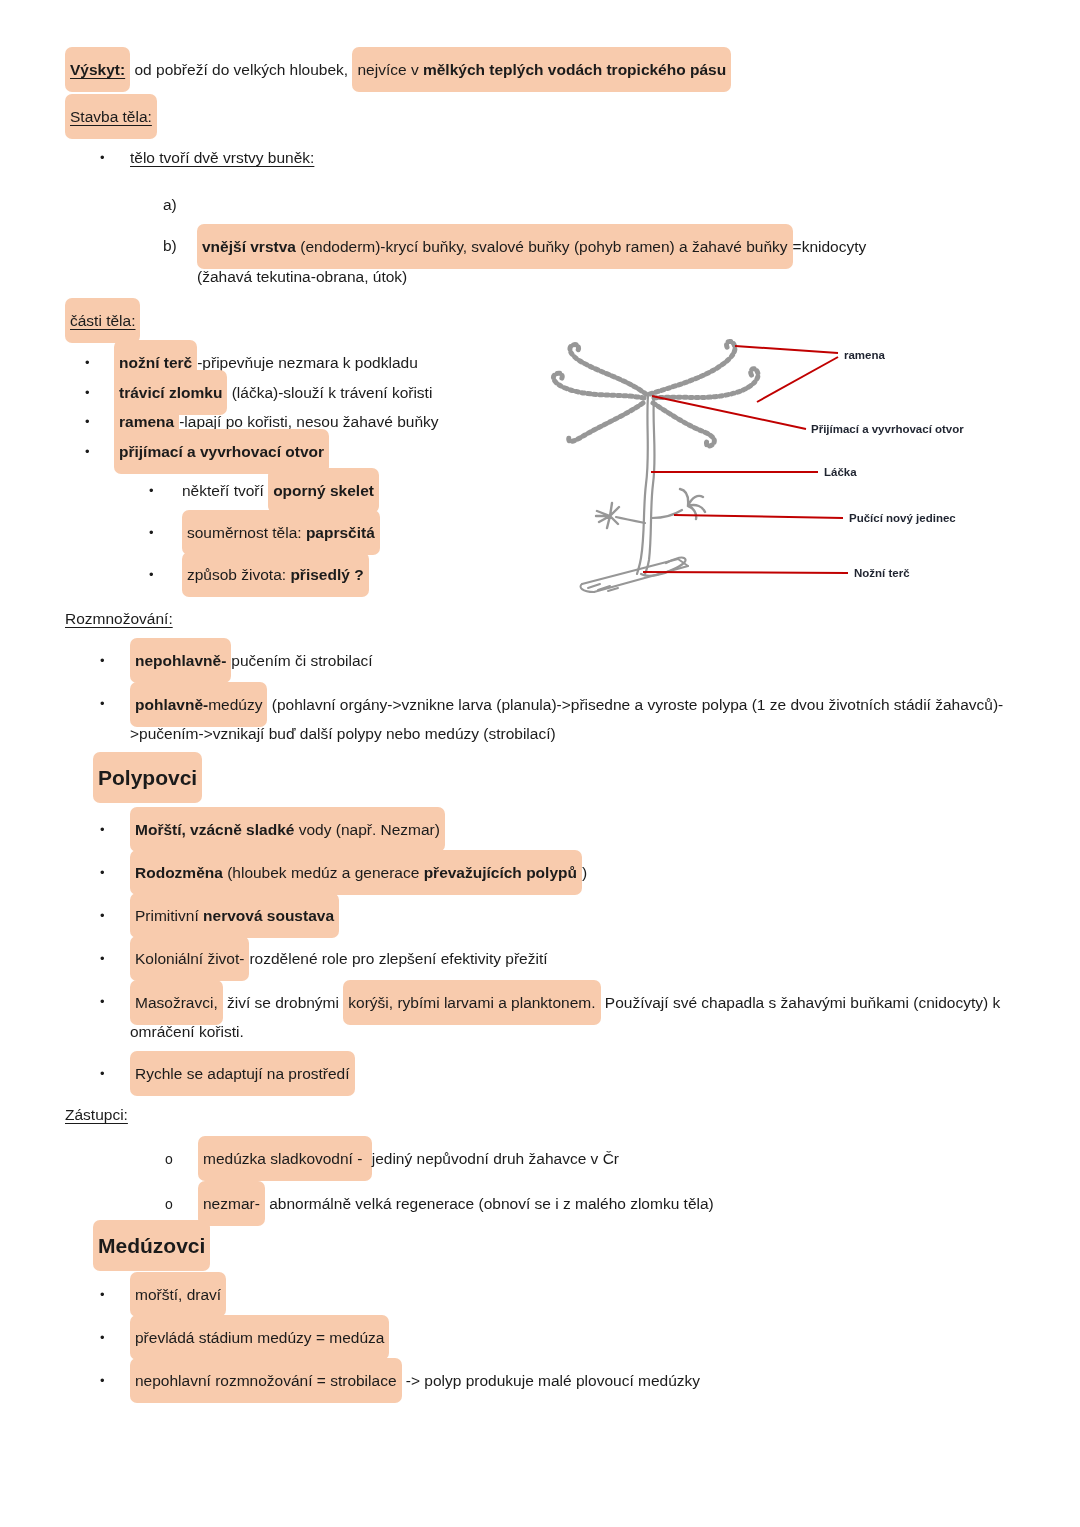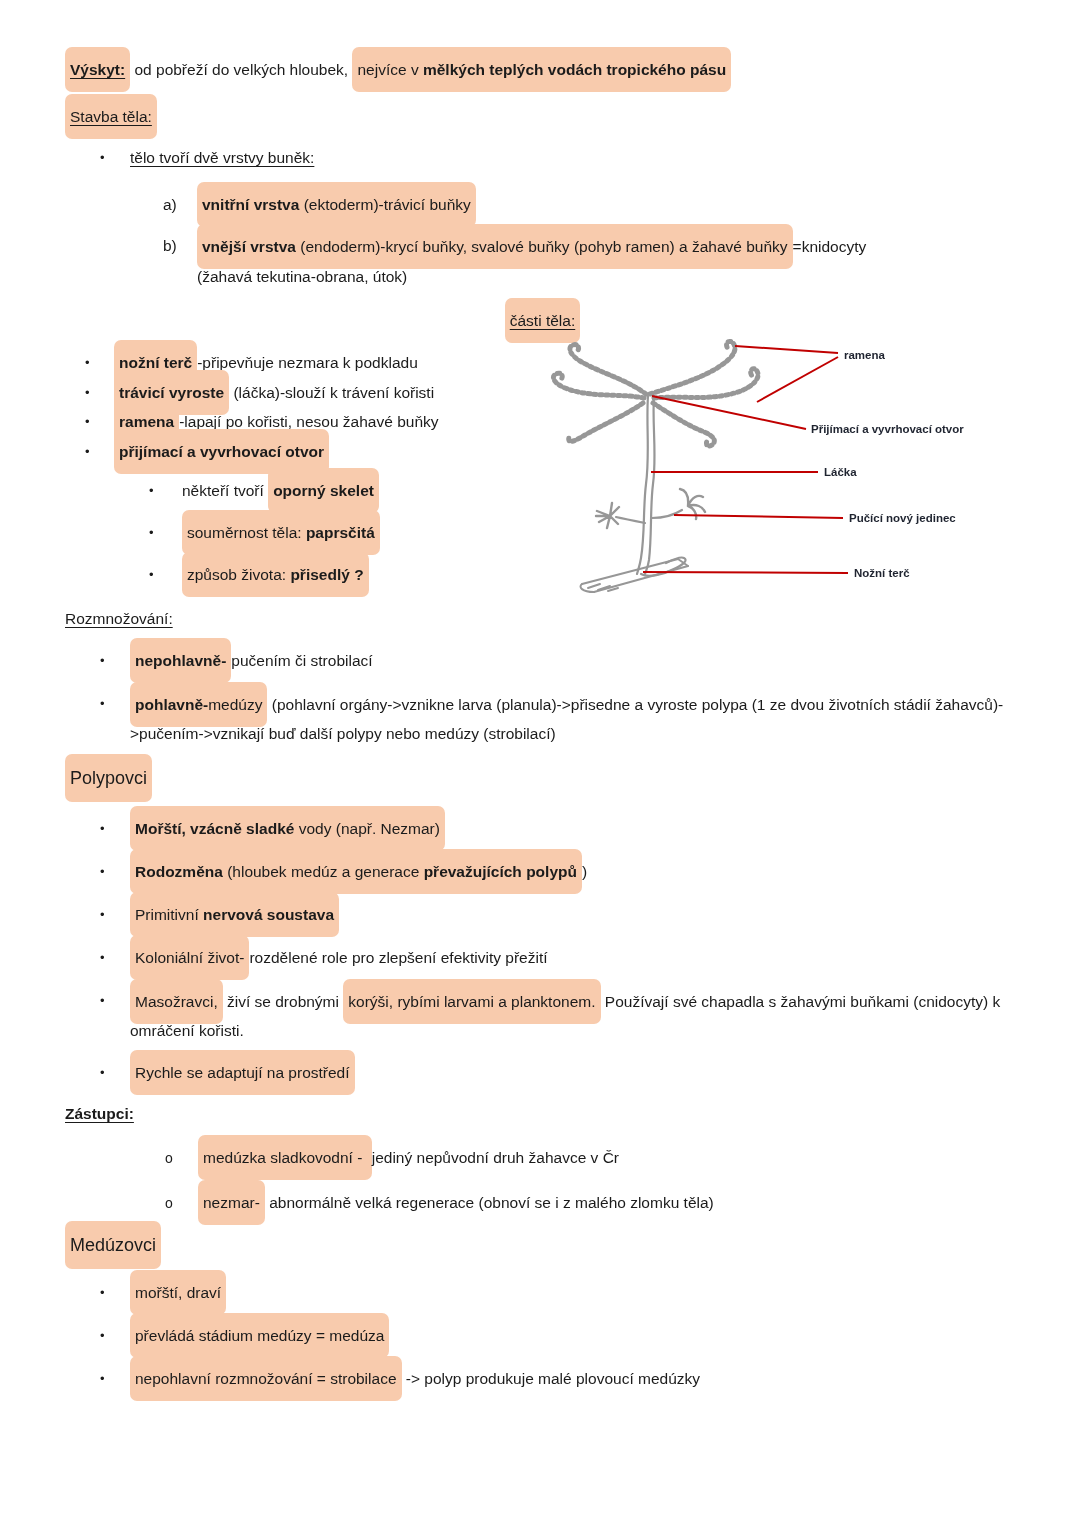--- a/index.html
+++ b/index.html
@@ -27,34 +27,34 @@
     box-decoration-break: clone;
     -webkit-box-decoration-break: clone;
   }
   .hl .hl-in { background: transparent; padding: 0; }
   
   .p-line1      { margin-bottom: 19px; }
   .p-stavba     { margin-bottom: 13px; }
   .p-bullet1    { margin-bottom: 19px; }
   .p-a          { margin-bottom: 13px; }
   .p-b          { margin-bottom: 15px; width: 915px; }
-  .p-casti      { margin-bottom: 13px; text-align: center; }
+  .p-casti      { margin-bottom: 13px; }
   .list-tight   { line-height: 29.5px; margin-bottom: 11px; }
   .p-sub        { margin-bottom: 14px; }
   .p-sub-last   { margin-bottom: 16px; }
   .p-rozm       { margin-bottom: 14px; }
   .p-nepohl     { margin-bottom: 15px; }
   .p-pohl       { margin-bottom: 15px; width: 975px; }
   .p-strob      { margin-bottom: 13px; }
-  .h-section    { font-size: 18px; line-height: 30px; font-weight: normal; }
+  .h-section    { font-size: 21px; line-height: 30px; font-weight: bold; margin-left: 28px; }
   .p-h-poly     { margin-bottom: 22px; }
   .p-pitem      { margin-bottom: 15px; }
   .p-pitem5     { margin-bottom: 14px; width: 985px; }
   .p-pitem6     { margin-bottom: 13px; }
-  .p-zast       { margin-bottom: 16px; font-weight: bold; }
+  .p-zast       { margin-bottom: 16px; }
   .p-oitem1     { margin-bottom: 17px; }
   .p-oitem2     { margin-bottom: 13px; }
   .p-h-medu     { margin-bottom: 19px; }
   .p-mitem      { margin-bottom: 15px; }
   
   .row { display: flex; align-items: flex-start; }
   .marker { flex: none; text-align: left; }
   .mk-dot { font-size: 13px; }
   .mk-o  { font-size: 14px; }
   .txt { flex: 1 1 auto; min-width: 0; }
@@ -82,40 +82,39 @@
 
   <p class="p-stavba"><span class="hl u">Stavba těla:</span></p>
 
   <div class="row ind-b1 p-bullet1">
     <span class="marker mk-dot">•</span>
     <div class="txt"><span class="u">tělo tvoří dvě vrstvy buněk:</span></div>
   </div>
 
   <div class="row ind-ab p-a">
     <span class="marker">a)</span>
-    <div class="txt"><span class="hl"><b class="hl-in">vnitřní vrstva</b><span class="hl-in"> (ektoderm)-trávicí buňky</span></span></div>
   </div>
 
   <div class="row ind-ab p-b">
     <span class="marker">b)</span>
     <div class="txt" style="line-height:30px;"><span class="hl"><b class="hl-in">vnější vrstva</b><span class="hl-in"> (endoderm)-krycí buňky, svalové buňky (pohyb ramen) a žahavé buňky</span></span><span>=knidocyty</span><br>
       <span>(žahavá tekutina-obrana, útok)</span>
     </div>
   </div>
 
   <p class="p-casti"><span class="hl u">části těla:</span></p>
 
   <div class="list-tight">
     <div class="row ind-b0">
       <span class="marker mk-dot">•</span>
       <div class="txt"><span class="hl b">nožní terč</span><span>-připevňuje nezmara k podkladu</span></div>
     </div>
     <div class="row ind-b0">
       <span class="marker mk-dot">•</span>
-      <div class="txt"><span class="hl b">trávicí vyroste</span><span> (láčka)-slouží k trávení kořisti</span></div>
+      <div class="txt"><span class="hl b">trávicí zlomku</span><span> (láčka)-slouží k trávení kořisti</span></div>
     </div>
     <div class="row ind-b0">
       <span class="marker mk-dot">•</span>
       <div class="txt"><span class="hl b">ramena</span><span>-lapají po kořisti, nesou žahavé buňky</span></div>
     </div>
     <div class="row ind-b0">
       <span class="marker mk-dot">•</span>
       <div class="txt"><span class="hl b">přijímací a vyvrhovací otvor</span></div>
     </div>
   </div>

